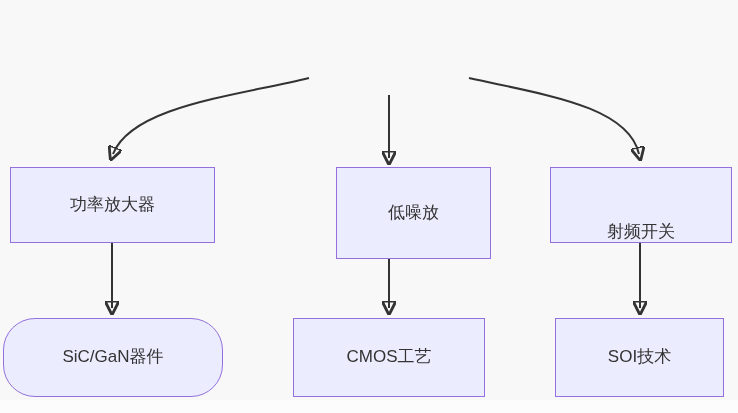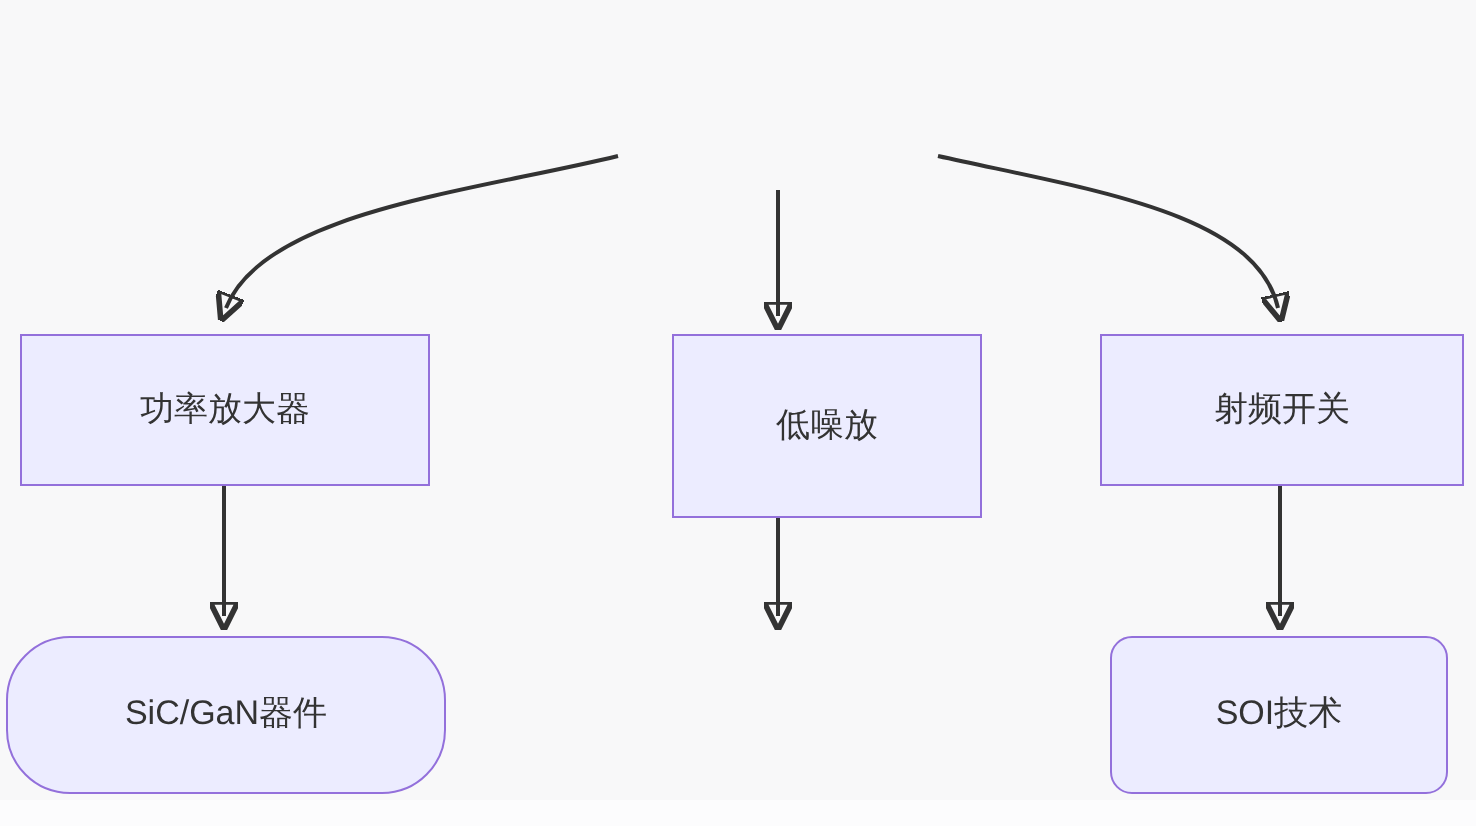--- a/index.html
+++ b/index.html
@@ -46,24 +46,24 @@
     background:var(--node-fill);
     border:1.5px solid var(--node-border);
     color:var(--text);
     font-size:17px;
     text-align:center;
     line-height:1.2;
   }
   .node-filter{left:310px;top:14px;width:158px;height:80px;}
   .node-power-amplifier{left:10px;top:167px;width:205px;height:76px;}
   .node-lna{left:312px;top:167px;width:155px;height:92px;margin-left:24px;}
-  .node-rf-switch{left:550px;top:167px;width:182px;height:76px;}
+  .node-rf-switch{left:550px;top:167px;width:182px;height:76px;align-items:flex-end;}
   .node-sic-gan{left:3px;top:318px;width:220px;height:79px;border-radius:32px;}
   .node-cmos{left:293px;top:318px;width:192px;height:79px;}
-  .node-soi{left:555px;top:318px;width:169px;height:79px;border-radius:11px;}
+  .node-soi{left:555px;top:318px;width:169px;height:79px;}
 </style>
 </head>
 <body>
 
 <div class="canvas">
 
   <svg class="edges" viewBox="0 0 738 400" xmlns="http://www.w3.org/2000/svg">
     <defs>
       <marker id="arrowhead" viewBox="0 0 10 10" refX="5" refY="5" markerWidth="7" markerHeight="7" orient="auto-start-reverse">
         <path d="M0,0 L10,5 L0,10 Z" fill="#333333" stroke="none"></path>
@@ -82,20 +82,23 @@
   </div>
   <div class="node node-lna">
     <span>低噪放</span>
   </div>
   <div class="node node-rf-switch">
     <span>射频开关</span>
   </div>
   <div class="node node-sic-gan">
     <span>SiC/GaN器件</span>
   </div>
+  <div class="node node-cmos">
+    <span>CMOS工艺</span>
+  </div>
   <div class="node node-soi">
     <span>SOI技术</span>
   </div>
 
 </div>
 
 <div class="footer-strip">
   
 </div>
 

